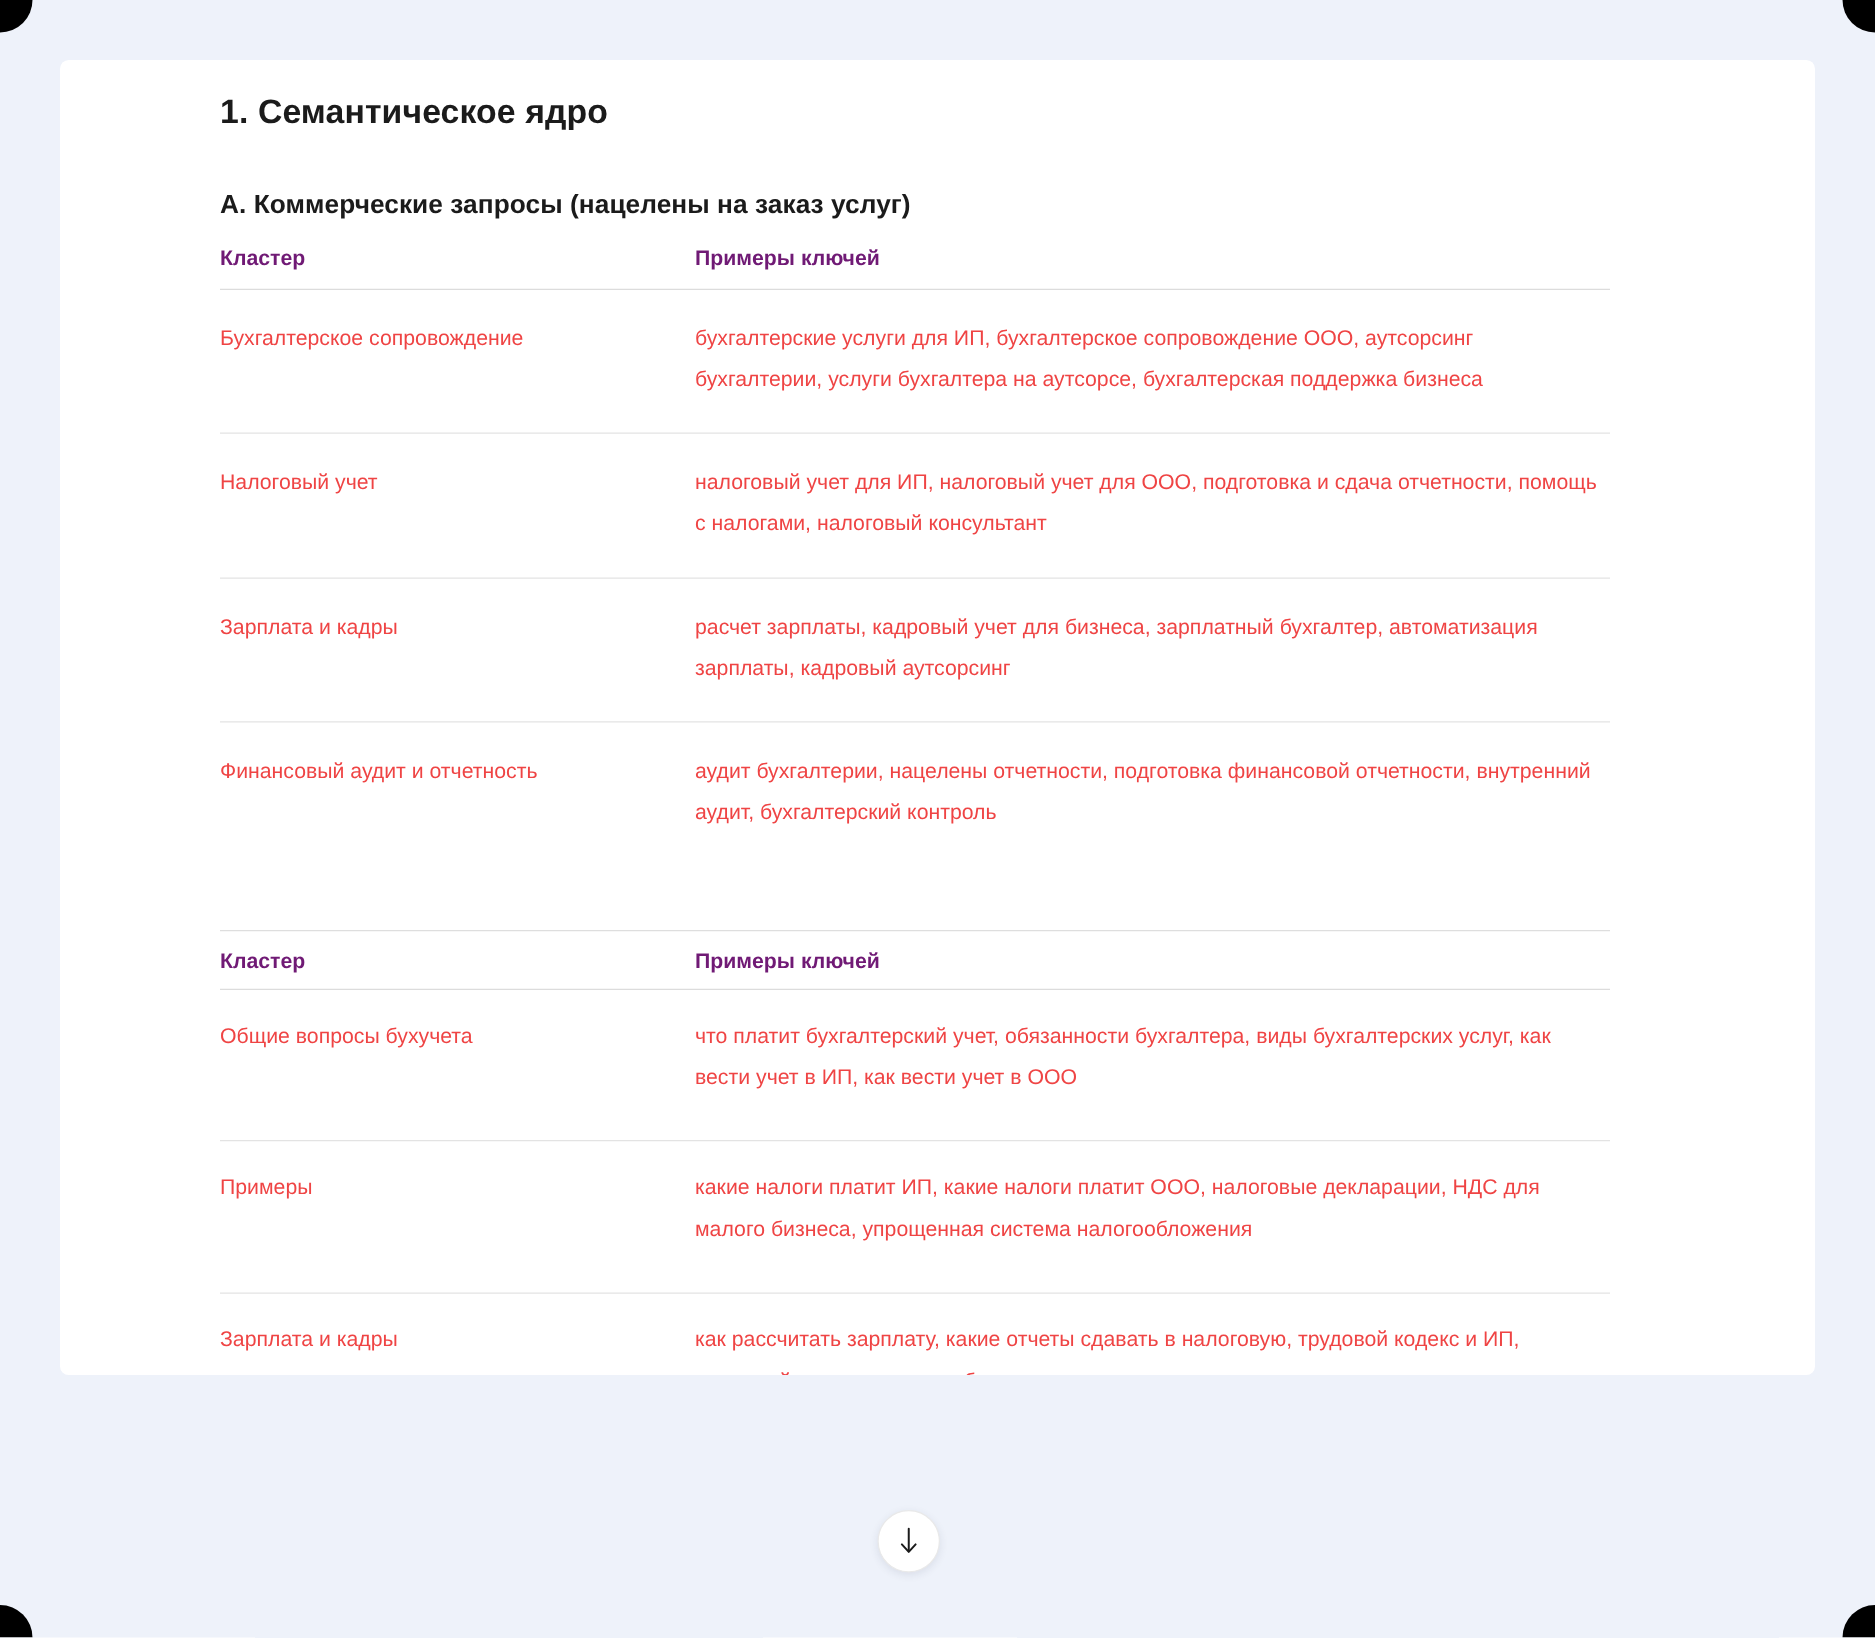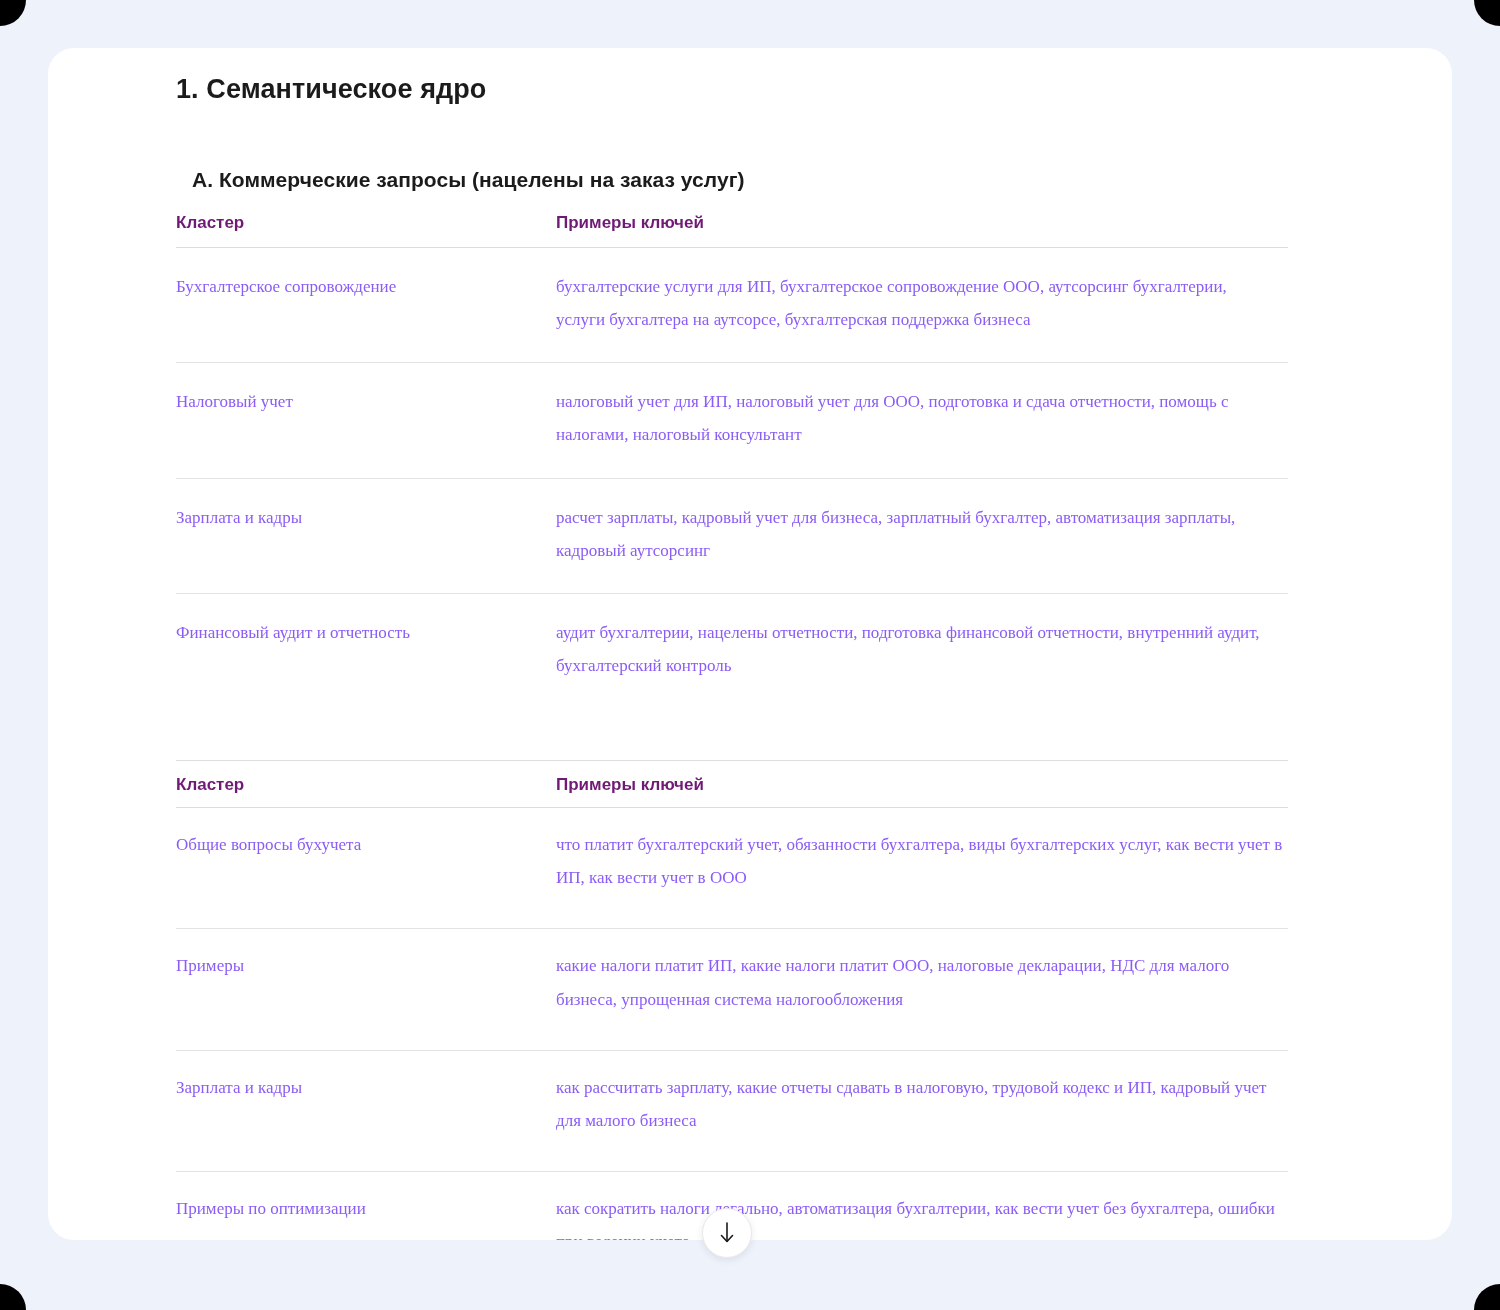--- a/index.html
+++ b/index.html
@@ -27,23 +27,23 @@
   .corner.tl { top: 0;    left: 0;    border-bottom-right-radius: 26px; }
   .corner.tr { top: 0;    right: 0;   border-bottom-left-radius: 26px;  }
   .corner.bl { bottom: 0; left: 0;    border-top-right-radius: 26px;    }
   .corner.br { bottom: 0; right: 0;   border-top-left-radius: 26px;     }
 
   .page-card {
     position: absolute;
     left: 48px;
     top: 48px;
     width: 1404px;
-    height: 1192px;
+    height: 1052px;
     background: #ffffff;
-    border-radius: 26px;
+    border-radius: 7px;
     overflow: hidden;
   }
 
   .content {
     position: absolute;
     left: 128px;
     top: 0;
     width: 1160px;
   }
 
@@ -53,21 +53,21 @@
     color: #1b1b1b;
     margin: 0;
     padding-top: 26px;
     letter-spacing: 0.1px;
   }
 
   h2.section-title {
     font-size: 21px;
     font-weight: bold;
     color: #1b1b1b;
-    margin: 16px;
+    margin: 0;
     padding-top: 47px;
     letter-spacing: 0.05px;
   }
 
   .kw-table {
     width: 1112px;
     border-collapse: collapse;
     margin-top: 21px;
     table-layout: fixed;
   }
@@ -79,26 +79,25 @@
     font-size: 17px;
     font-weight: bold;
     color: #701a75;
     padding: 0 0 14px 0;
     border-bottom: 1px solid #dcdcdc;
     vertical-align: bottom;
   }
 
   .kw-table td {
     font-size: 17px;
-    color: #8b5cf6;
+    color: #ef4444;
     border-bottom: 1px solid #e3e3e3;
     vertical-align: top;
     line-height: 1.95;
     padding: 22px 0 26px 0;
-    font-family: Liberation Serif, serif;
   }
   .kw-table tr:last-child td {
     border-bottom: none;
   }
   .kw-table td.cluster-cell {
     padding-right: 24px;
   }
   .kw-table td.keys-cell {
     padding-right: 10px;
   }

